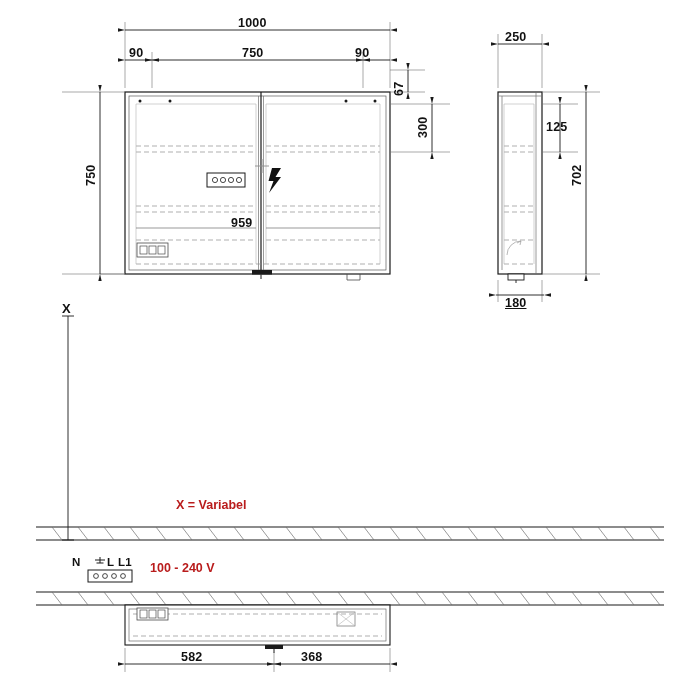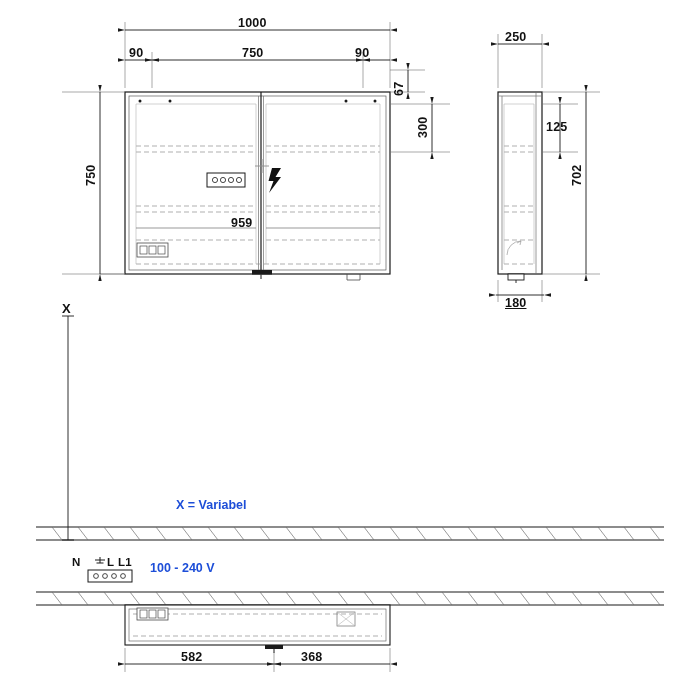--- a/index.html
+++ b/index.html
@@ -37,21 +37,21 @@
   .dim-text.small {
     font-size: 11.5px;
   }
   .dim-text.vert {
     transform-origin: left top;
   }
   .note-text {
     position: absolute;
     font-size: 12.5px;
     font-weight: bold;
-    color: #1d4ed8;
+    color: #b91c1c;
     white-space: nowrap;
   }
   .label-x {
     position: absolute;
     font-size: 13px;
     font-weight: bold;
     color: #111;
   }
 </style>
 </head>

